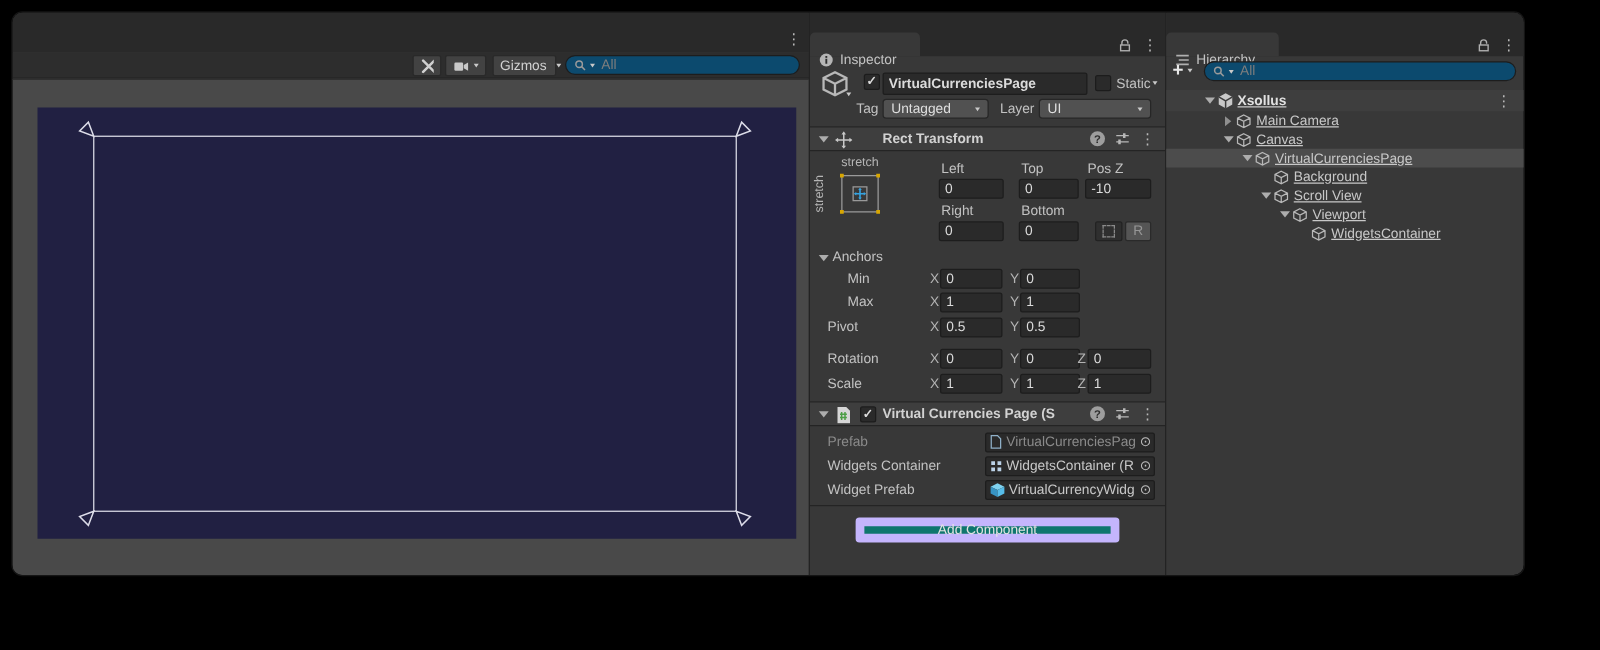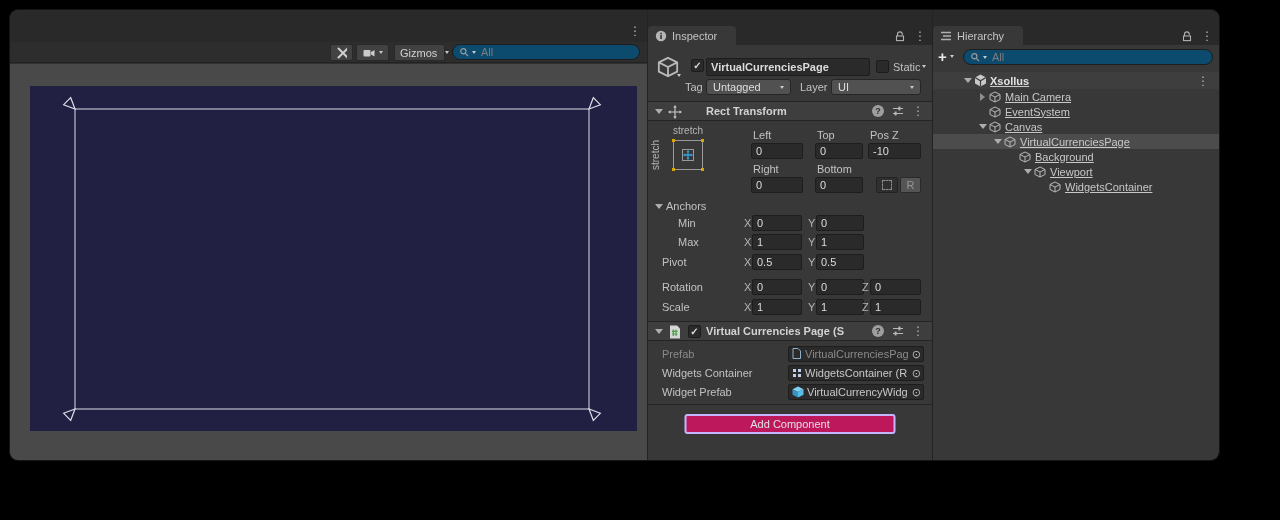--- a/index.html
+++ b/index.html
@@ -8,22 +8,22 @@
   *{box-sizing:border-box;}
   #window{position:absolute;left:10px;top:10px;width:1209px;height:450px;background:#383838;
     border-radius:8px;overflow:hidden;outline:1px solid #151515;box-shadow:0 10px 45px rgba(0,0,0,.95);}
   .panel{position:absolute;top:0;bottom:0;}
   #scene-panel{left:0;width:637px;}
   #inspector-panel{left:637px;width:285px;border-left:1px solid #232323;}
   #hierarchy-panel{left:922px;width:287px;border-left:1px solid #232323;}
 
   
   .tabbar{position:absolute;left:0;right:0;top:0;height:35px;background:#292929;}
-  .tab{position:absolute;left:0;bottom:0;height:19px;padding:0 10px 0 7px;background:#383838;
-    border-radius:4px 4px 0 0;display:flex;align-items:center;gap:5px;color:#c4c4c4;}
+  .tab{position:absolute;left:0;bottom:0;height:19px;padding:16px 10px 0 7px;background:#383838;
+    border-radius:4px 4px 0 0;display:flex;gap:5px;color:#c4c4c4;}
   .tabbar-right{position:absolute;right:6px;bottom:3px;display:flex;align-items:center;gap:8px;}
   .menu-glyph{color:#b8b8b8;font-size:12px;line-height:12px;cursor:default;}
 
   
   .caret{width:0;height:0;border-left:3.5px solid transparent;border-right:3.5px solid transparent;
     border-top:4.5px solid #c9c9c9;display:inline-block;}
   .caret.tiny{border-left-width:2.5px;border-right-width:2.5px;border-top-width:3.5px;}
   .fold{width:13px;height:13px;display:inline-flex;align-items:center;justify-content:center;flex:0 0 13px;}
   .fold.open::after{content:"";border-left:4px solid transparent;border-right:4px solid transparent;
     border-top:5px solid #adadad;}
@@ -63,21 +63,21 @@
   .comp-title{position:absolute;left:58px;top:3px;font-weight:bold;color:#d2d2d2;white-space:nowrap;
     overflow:hidden;max-width:168px;}
   .hdr-right{position:absolute;right:8px;top:3px;display:flex;gap:8px;align-items:center;}
   .objfield{position:absolute;left:140px;right:8px;height:16px;background:#2a2a2a;
     border:1px solid #1d1d1d;border-radius:2px;display:flex;align-items:center;gap:3px;padding:0 2px 0 3px;}
   .objfield .objtext{flex:1;overflow:hidden;white-space:nowrap;color:#c8c8c8;}
   .objfield .picker{color:#bdbdbd;font-size:11px;line-height:11px;}
   .disabled-text{color:#8a8a8a !important;}
   .sq-btn{position:absolute;height:16px;border-radius:2px;display:flex;align-items:center;justify-content:center;}
   #add-component{position:absolute;left:50%;transform:translateX(-50%);top:404px;width:211px;height:20px;
-    background:#be185d;border:2px solid #c4b5fd;border-radius:3px;color:#e2e2e2;
+    background:#0f766e;border:7px solid #c4b5fd;border-radius:3px;color:#e2e2e2;
     display:flex;align-items:center;justify-content:center;cursor:default;}
   .anchor-box{position:absolute;left:25px;top:130px;width:30px;height:30px;border:1px solid #9a9a9a;}
   .anchor-dot{position:absolute;width:3px;height:3px;background:#d8a600;}
   .anchor-inner{position:absolute;left:8px;top:8px;width:12px;height:12px;border:1px solid #9a9a9a;
     display:flex;align-items:center;justify-content:center;}
   .stretch-v{position:absolute;left:2px;top:128px;width:12px;height:34px;color:#b5b5b5;font-size:10px;
     writing-mode:vertical-rl;transform:rotate(180deg);text-align:center;}
   .stretch-h{position:absolute;left:25px;top:115px;width:30px;text-align:center;color:#b5b5b5;font-size:10px;}
 
   
@@ -419,47 +419,47 @@
         <span class="menu-glyph" style="position:absolute;right:10px;font-weight:normal">⋮</span>
       </div>
       <div class="hrow" style="--d:1">
         <span class="fold closed"></span>
         <svg class="cube" width="12" height="12">
             <use href="#cube-g"></use>
           </svg>
         <span class="hlabel">Main Camera</span>
       </div>
       <div class="hrow" style="--d:1">
-        <span class="fold"></span>
-        <svg class="cube" width="12" height="12">
-            <use href="#cube-g"></use>
-          </svg>
-        <span class="hlabel">EventSystem</span>
-      </div>
-      <div class="hrow" style="--d:1">
         <span class="fold open"></span>
         <svg class="cube" width="12" height="12">
             <use href="#cube-g"></use>
           </svg>
         <span class="hlabel">Canvas</span>
       </div>
       <div class="hrow selected" style="--d:2">
         <span class="fold open"></span>
         <svg class="cube" width="12" height="12">
             <use href="#cube-g"></use>
           </svg>
         <span class="hlabel">VirtualCurrenciesPage</span>
       </div>
       <div class="hrow" style="--d:3">
         <span class="fold"></span>
         <svg class="cube" width="12" height="12">
             <use href="#cube-g"></use>
           </svg>
         <span class="hlabel">Background</span>
       </div>
+      <div class="hrow" style="--d:3">
+        <span class="fold open"></span>
+        <svg class="cube" width="12" height="12">
+            <use href="#cube-g"></use>
+          </svg>
+        <span class="hlabel">Scroll View</span>
+      </div>
       <div class="hrow" style="--d:4">
         <span class="fold open"></span>
         <svg class="cube" width="12" height="12">
             <use href="#cube-g"></use>
           </svg>
         <span class="hlabel">Viewport</span>
       </div>
       <div class="hrow" style="--d:5">
         <span class="fold"></span>
         <svg class="cube" width="12" height="12">

